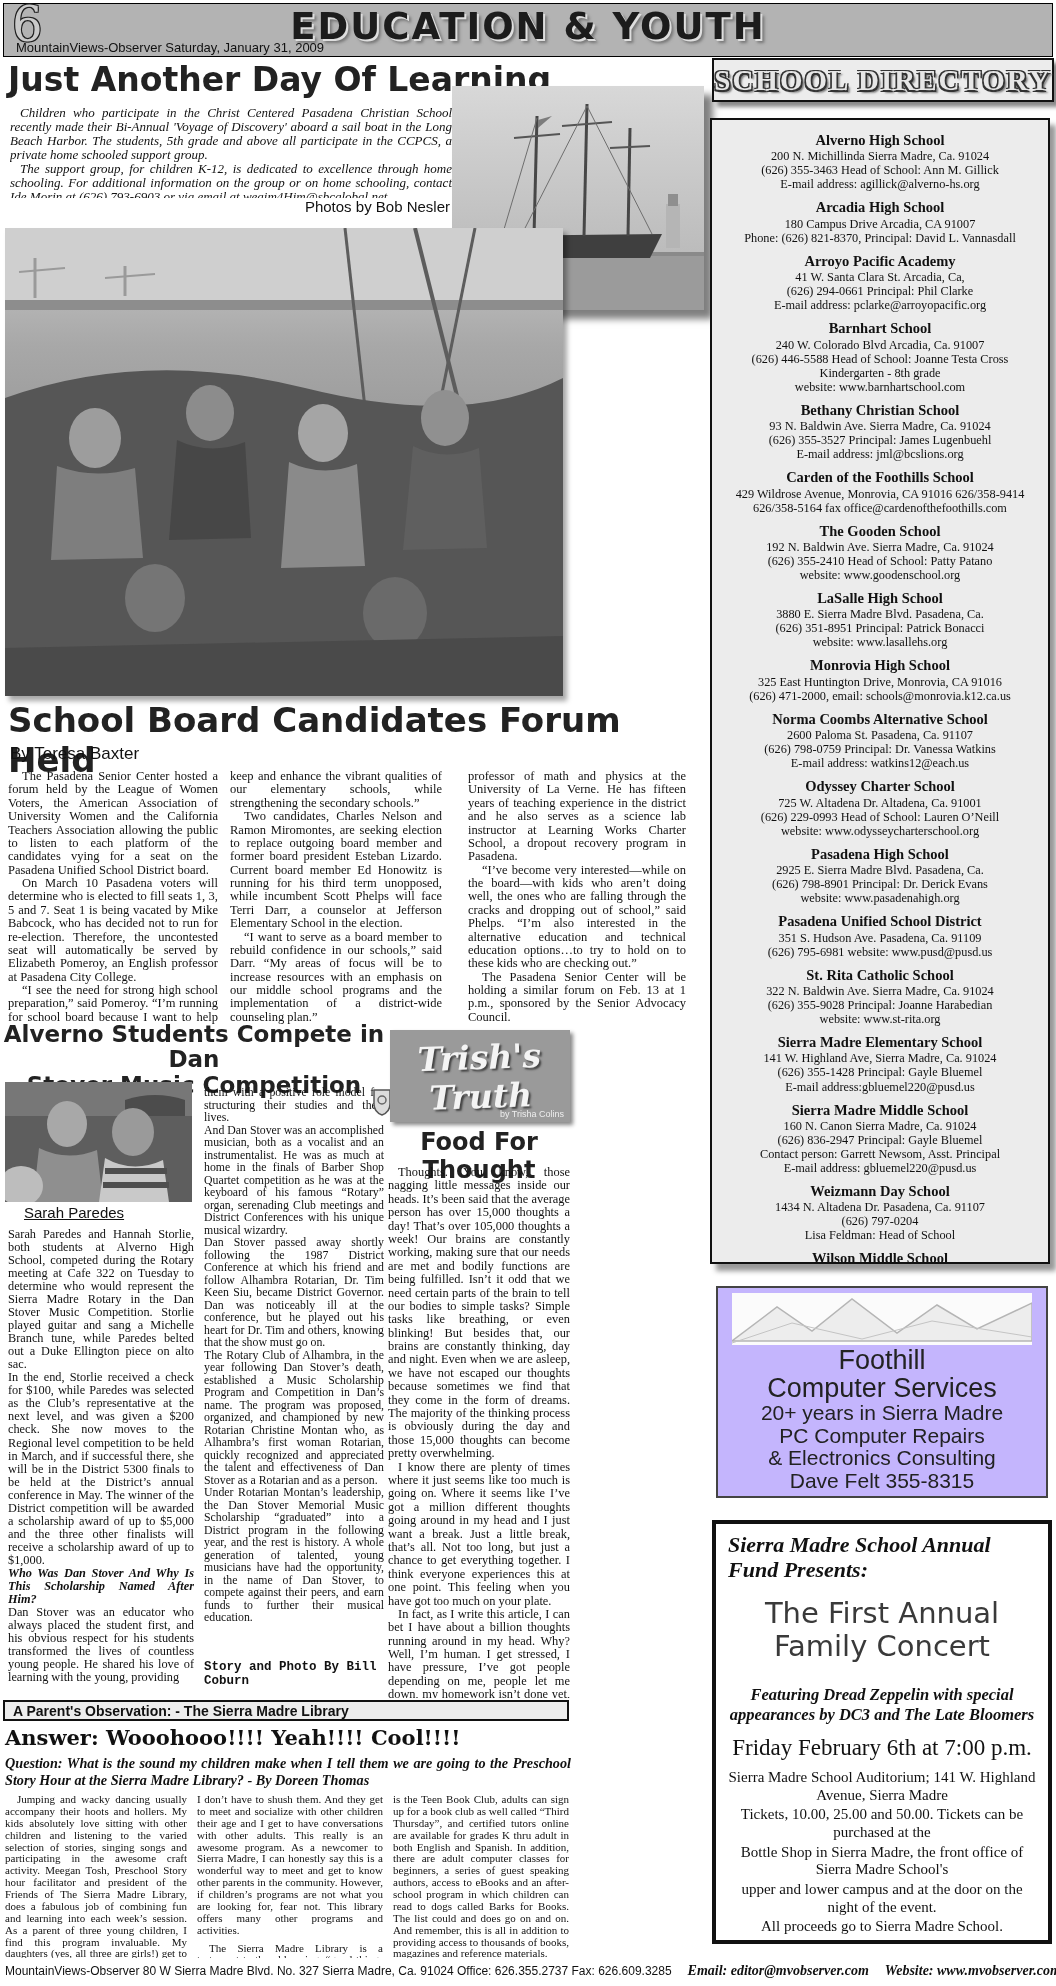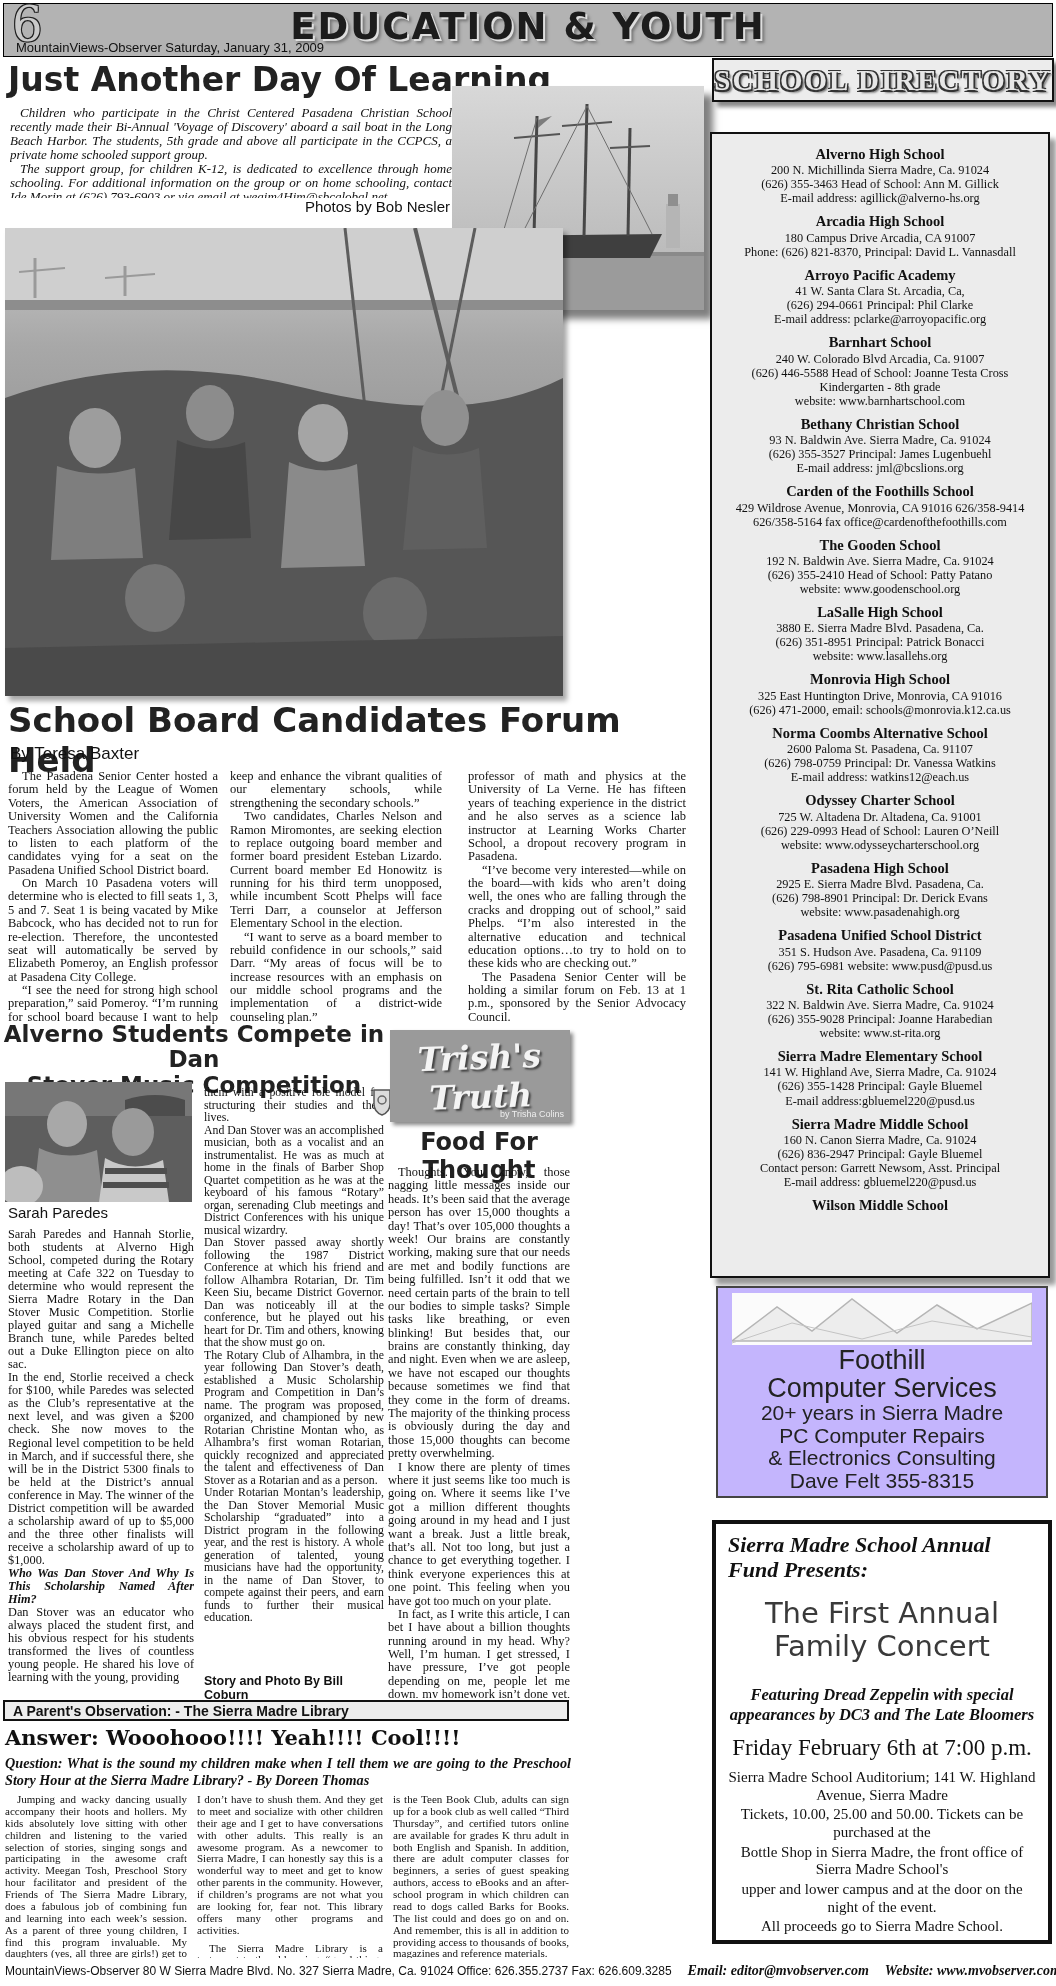--- a/index.html
+++ b/index.html
@@ -40,28 +40,28 @@
   .sb-col{position:absolute;top:770px;height:255px;overflow:hidden;}
   .sb-col p{margin:0;font-size:12.5px;line-height:1.07;text-align:justify;text-indent:14px;}
   .sb-col1{left:8px;width:210px;}
   .sb-col2{left:230px;width:212px;}
   .sb-col3{left:468px;width:218px;}
   .sb-col2 p:first-child,.sb-col3 p:first-child{text-indent:0;}
 
   
   .alv-title{position:absolute;left:0;top:1022px;width:388px;text-align:center;
              font-family:"DejaVu Sans",sans-serif;font-weight:bold;font-size:23px;line-height:1.1;color:#222;}
-  .alv-caption{position:absolute;left:8px;top:1204px;font-family:"Liberation Sans",sans-serif;font-size:15px;}
+  .alv-caption{position:absolute;left:24px;top:1204px;font-family:"Liberation Sans",sans-serif;font-size:15px;text-decoration:underline;}
   .alv-col1{position:absolute;left:8px;top:1228px;width:186px;height:470px;overflow:hidden;}
   .alv-col1 p{margin:0;font-size:12.3px;line-height:1.06;text-align:justify;}
   .alv-col1 p.bi{font-weight:bold;font-style:italic;}
   .alv-col2{position:absolute;left:204px;top:1086px;width:180px;height:570px;overflow:hidden;}
   .alv-col2 p{margin:0;font-size:11.8px;line-height:1.06;text-align:justify;}
   .alv-credit{position:absolute;left:204px;top:1660px;width:180px;
-              font-family:Liberation Sans, sans-serif;font-weight:bold;font-size:12.5px;margin-top:14px;}
+              font-family:Liberation Mono, monospace;font-weight:bold;font-size:12.5px;}
   .emblem{position:absolute;left:372px;top:1088px;width:20px;height:28px;}
 
   
   .trish-box{position:absolute;left:390px;top:1030px;width:180px;height:92px;background:#9a9a9a;
              box-shadow:3px 3px 4px #888;}
   .trish-script{position:absolute;left:0;top:8px;width:100%;text-align:center;
                 font-family:"DejaVu Serif",serif;font-style:italic;font-weight:bold;font-size:33px;
                 color:#f4f4f4;text-shadow:2px 2px 2px #444;transform:rotate(-2deg);}
   .trish-byline{position:absolute;right:6px;bottom:3px;font-family:"Liberation Sans",sans-serif;
                 font-size:9px;color:#eee;}
@@ -70,21 +70,21 @@
   .trish-col{position:absolute;left:388px;top:1166px;width:182px;height:532px;overflow:hidden;}
   .trish-col p{margin:0;font-size:12.4px;line-height:1.08;text-align:justify;text-indent:10px;}
 
   
   .dir-title-box{position:absolute;left:712px;top:58px;width:338px;height:40px;background:#ececec;
                  border:2px solid #111;box-shadow:5px 5px 4px #8a8a8a;display:flex;align-items:center;justify-content:center;text-align:center;}
   .dir-title{font-family:"Liberation Serif",serif;font-weight:bold;font-size:29px;letter-spacing:2px;
              color:#e6e6e6;text-shadow:-1.5px -1.5px 0 #333,1.5px -1.5px 0 #333,-1.5px 1.5px 0 #333,1.5px 1.5px 0 #333,3px 3px 2px #777;}
   .dir-box{position:absolute;left:710px;top:118px;width:340px;height:1146px;background:#ececec;
            border:2px solid #111;box-shadow:6px 7px 5px #999;overflow:hidden;
-           padding:12px 12px;box-sizing:border-box;text-align:center;margin-top:14px;}
+           padding:12px 12px;box-sizing:border-box;text-align:center;}
   .dir-entry{margin-bottom:8px;}
   .dir-name{font-weight:bold;font-size:14.5px;line-height:1.2;}
   .dir-line{font-size:12.3px;line-height:1.14;}
 
   
   .foothill-box{position:absolute;left:716px;top:1286px;width:332px;height:212px;background:#c4b5fd;
                 border:2px solid #444;box-sizing:border-box;text-align:center;overflow:hidden;}
   .foothill-box .mtn{margin:5px auto 2px auto;display:block;}
   .fh-name{font-family:"Liberation Sans",sans-serif;font-size:27px;line-height:1.02;color:#222;}
   .fh-line{font-family:"Liberation Sans",sans-serif;font-size:21px;line-height:1.08;color:#222;}
@@ -394,20 +394,28 @@
       <div class="dir-entry">
       <div class="dir-name">Sierra Madre Middle School</div>
       <div>
           <div class="dir-line">160 N. Canon Sierra Madre, Ca. 91024</div>
           <div class="dir-line">(626) 836-2947 Principal: Gayle Bluemel</div>
           <div class="dir-line">Contact person: Garrett Newsom, Asst. Principal</div>
           <div class="dir-line">E-mail address: gbluemel220@pusd.us</div>
         </div>
     </div>
       <div class="dir-entry">
+      <div class="dir-name">Weizmann Day School</div>
+      <div>
+          <div class="dir-line">1434 N. Altadena Dr. Pasadena, Ca. 91107</div>
+          <div class="dir-line">(626) 797-0204</div>
+          <div class="dir-line">Lisa Feldman: Head of School</div>
+        </div>
+    </div>
+      <div class="dir-entry">
       <div class="dir-name">Wilson Middle School</div>
 
     </div>
     </div>
 
   <div class="foothill-box">
     <svg class="mtn" width="300" height="52" viewBox="0 0 300 52">
       <rect width="300" height="52" fill="#fbfbfb"></rect>
       <path d="M0 48 L45 14 L80 38 L120 6 L165 40 L205 12 L245 36 L300 10 L300 48 Z" fill="#ededed" stroke="#b5b5b5" stroke-width="1.5"></path>
       <path d="M0 50 L60 30 L130 46 L200 28 L300 44" fill="none" stroke="#c4c4c4" stroke-width="1"></path>

